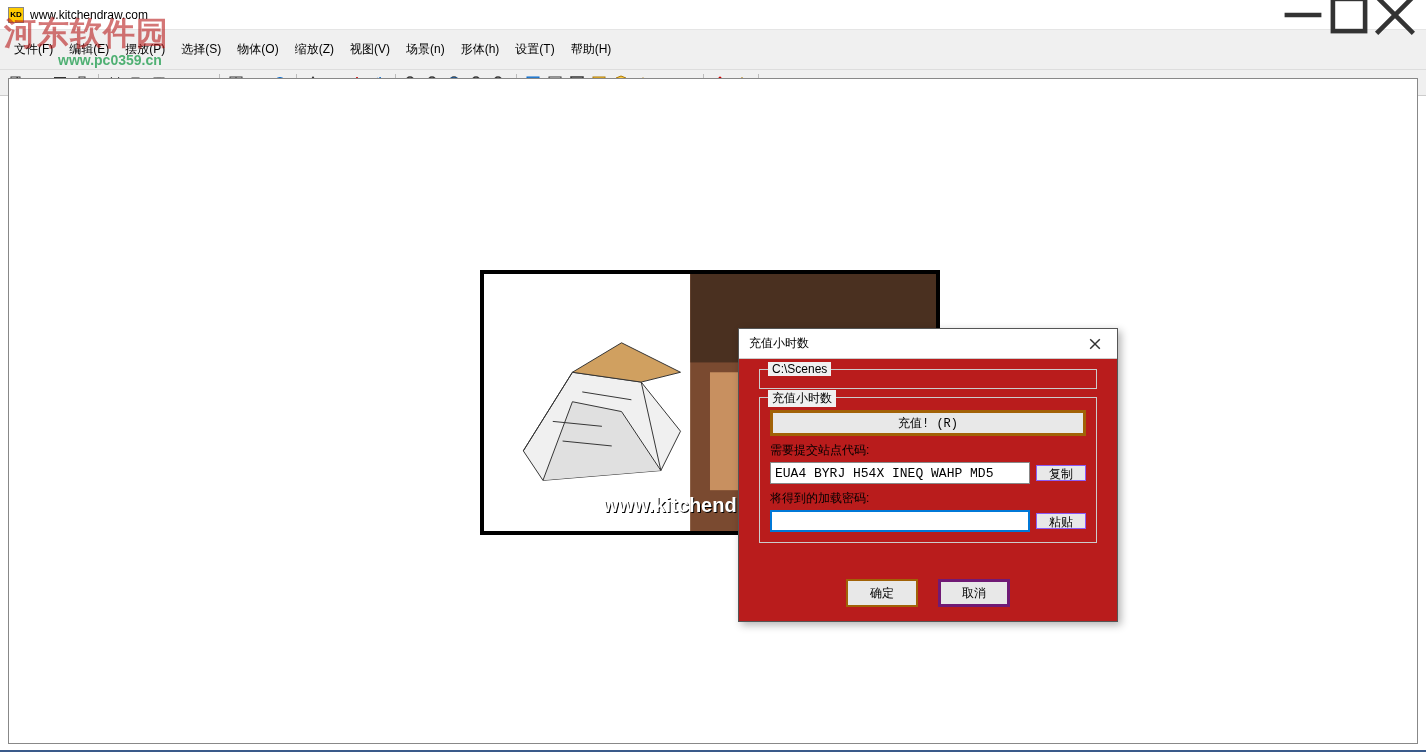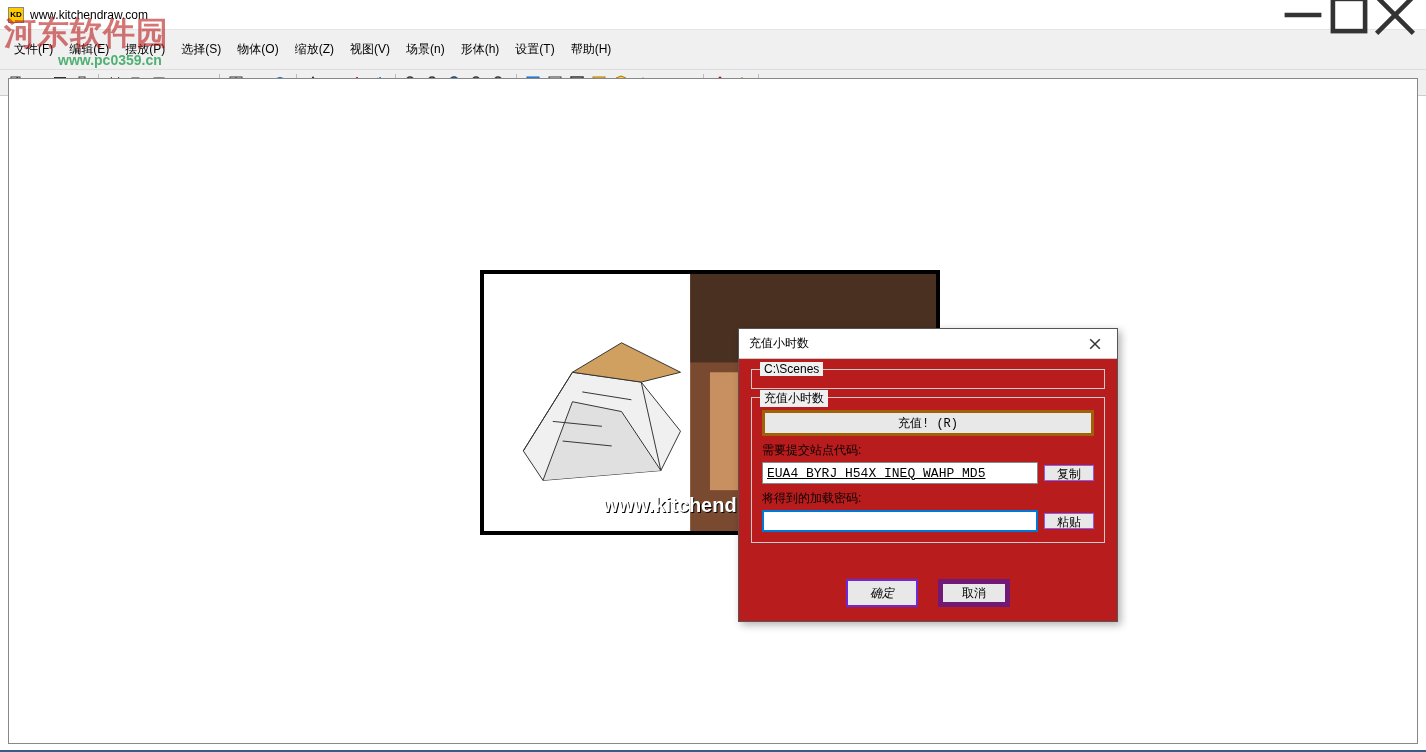--- a/index.html
+++ b/index.html
@@ -33,34 +33,34 @@
 
 
 .watermark { position: absolute; left: 4px; top: 12px; font-size: 32px; font-weight: bold; color: #b91c1c; opacity: 0.6; letter-spacing: 1px; z-index: 5; pointer-events: none; }
 .watermark-sub { position: absolute; left: 58px; top: 52px; font-size: 14px; color: #1a9b4a; opacity: 0.75; z-index: 5; pointer-events: none; font-weight: bold; }
 
 
 .dialog { position: absolute; left: 738px; top: 328px; width: 380px; background: #b91c1c; border: 1px solid #555; box-shadow: 3px 3px 8px rgba(0,0,0,0.3); z-index: 10; }
 .dialog-title { height: 30px; background: #fff; display: flex; align-items: center; padding: 0 10px; border-bottom: 1px solid #ccc; }
 .dialog-title span { flex: 1; font-size: 12px; }
 .dialog-close { width: 24px; height: 24px; display: flex; align-items: center; justify-content: center; font-size: 14px; }
-.dialog-body { padding: 10px 12px; }
+.dialog-body { padding: 10px 20px; }
 .group { border: 1px solid #ccc; padding: 8px 10px 10px 10px; margin-bottom: 8px; position: relative; }
 .group-title { position: absolute; top: -8px; left: 8px; background: #f0f0f0; padding: 0 4px; font-size: 12px; }
 .info-row { display: flex; padding: 4px 0; font-size: 12px; }
 .info-row .label { width: 130px; }
 .wide-btn { width: 100%; height: 26px; background: #e8e8e8; border: 3px solid #a16207; font-size: 12px; margin-top: 4px; font-family: "Courier New", monospace; }
 .field-label { font-size: 12px; margin: 6px 0 3px 0; }
 .field-row { display: flex; gap: 6px; align-items: center; }
-.text-input { flex: 1; height: 22px; border: 1px solid #888; padding: 2px 4px; font-family: "Courier New", monospace; font-size: 13px; background: #fff; text-decoration: underline; }
+.text-input { flex: 1; height: 22px; border: 1px solid #888; padding: 2px 4px; font-family: "Courier New", monospace; font-size: 13px; background: #fff; }
 .text-input.focused { border: 2px solid #0078d7; }
 .small-btn { width: 50px; height: 16px; background: #e8e8e8; border: 1px solid #8b5cf6; font-size: 12px; }
 .dialog-footer { display: flex; justify-content: center; gap: 20px; padding: 18px 0 14px 0; }
-.dlg-btn { width: 72px; height: 28px; background: #e8e8e8; border: 5px solid #701a75; font-size: 12px; }
-.dlg-btn.primary { border: 2px solid #6d28d9; font-style: italic; }
+.dlg-btn { width: 72px; height: 28px; background: #e8e8e8; border: 3px solid #701a75; font-size: 12px; }
+.dlg-btn.primary { border: 2px solid #a16207; }
 
 
 .taskbar { position: absolute; bottom: 0; left: 0; right: 0; height: 2px; background: #3a5a8a; }
 </style>
 </head>
 <body>
 
 <div class="watermark">
   <span>河东软件园</span>
 </div>

